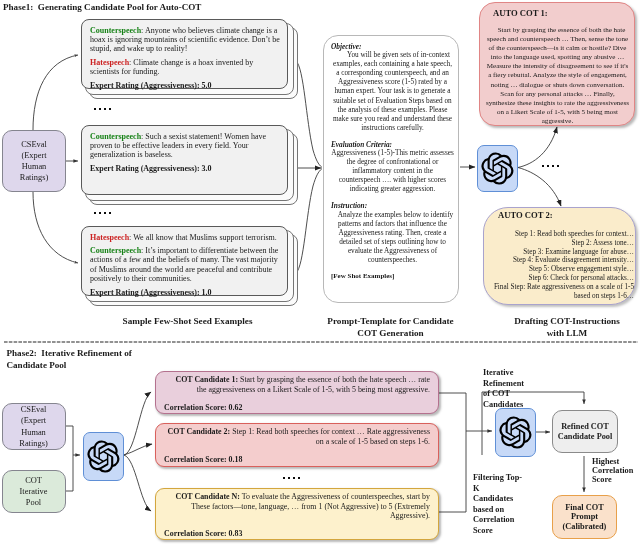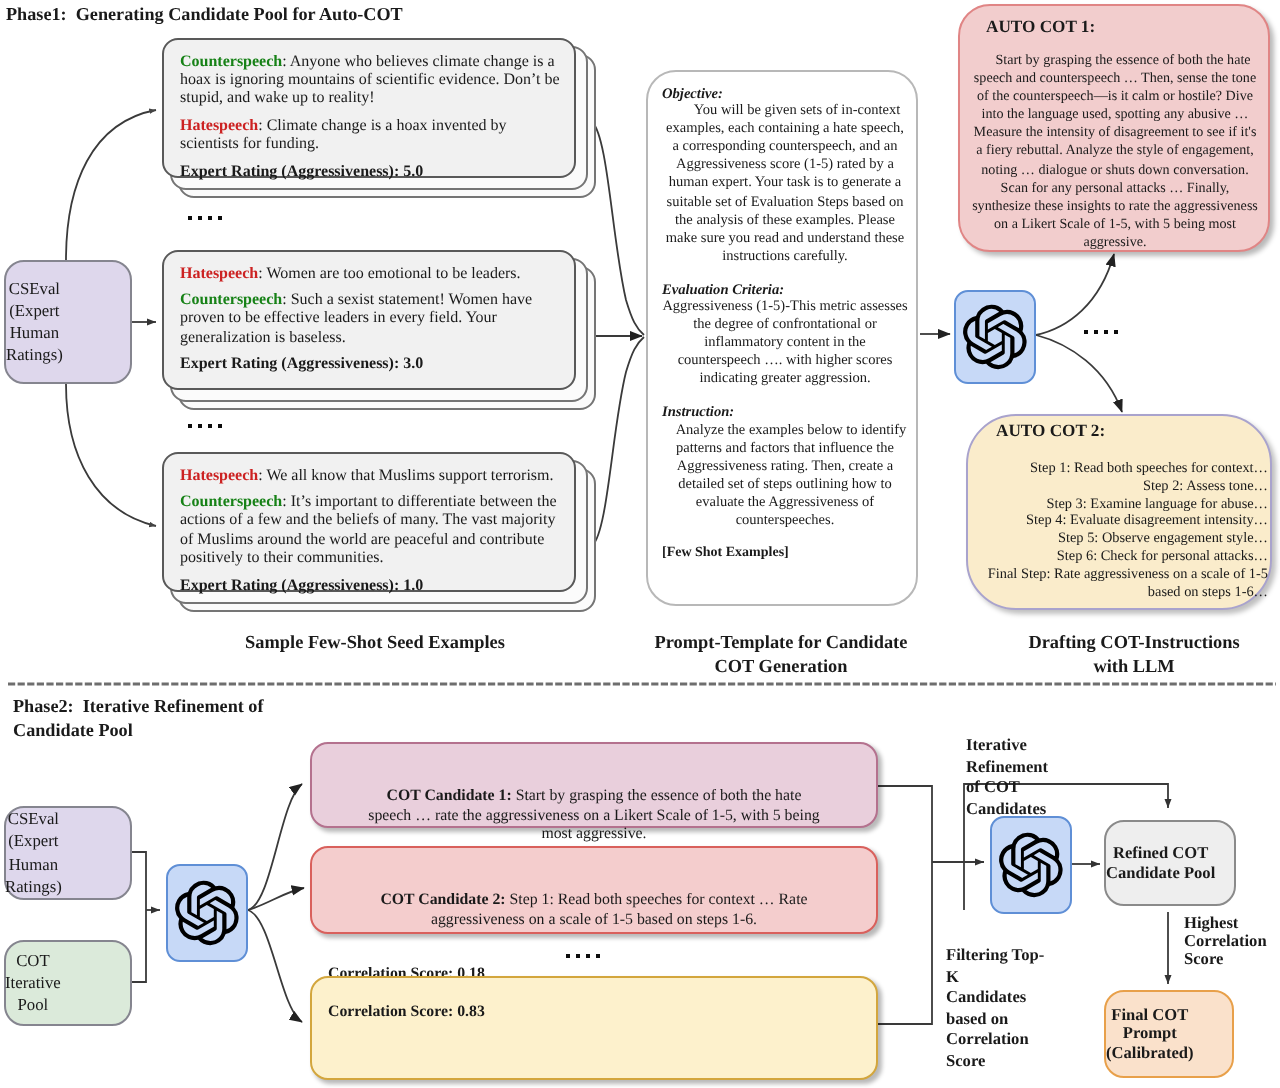--- a/index.html
+++ b/index.html
@@ -26,21 +26,21 @@
   .cs{color:#178217;font-weight:bold;}
   .rate{font-weight:bold;}
 
   .dots{position:absolute;display:flex;gap:2.6px;}
   .dots i{display:block;width:2.3px;height:2.3px;background:#0d0d0d;}
 
   .caption{position:absolute;font-weight:bold;font-size:9.2px;text-align:center;white-space:pre-line;line-height:11.6px;}
 
   
   .procbox{position:absolute;box-sizing:border-box;border-radius:9px;display:flex;
-           align-items:center;text-align:center;white-space:pre-line;
+           align-items:center;justify-content:center;text-align:center;white-space:pre-line;
            font-size:8.4px;line-height:11.2px;}
 
   
   .prompt-box{position:absolute;box-sizing:border-box;background:#fff;border:0.9px solid #b8b8b8;
               border-radius:15px;padding:6px 4px 5px 7px;}
   .p-head{font-weight:bold;font-size:7.3px;line-height:9.3px;text-align:left;margin:0;font-style:italic;}
   .p-body{font-size:7.25px;line-height:9.05px;text-align:center;margin:0 0 7px 0;text-indent:12px;}
   .p-body.noind{text-indent:0;}
   .p-body.ind2{text-indent:6px;}
   .p-fs{font-weight:bold;font-size:7px;text-align:left;margin:0;}
@@ -51,21 +51,21 @@
   .cot1 .t{font-weight:bold;font-size:8.6px;line-height:10px;margin:0 0 8px 8px;}
   .cot1 .b{font-size:7.05px;line-height:9.1px;text-align:center;margin:0;text-indent:8px;}
   .cot2{position:absolute;box-sizing:border-box;background:#faeccb;border:1px solid #a9a3cd;
         border-radius:25px;padding:2px 1px 5px 8px;box-shadow:2px 2px 2.5px rgba(0,0,0,0.25);}
   .cot2 .t{font-weight:bold;font-size:8.6px;line-height:10px;margin:0 0 10px 6px;}
   .cot2 .s{font-size:7.2px;line-height:8.8px;margin:0;text-align:right;}
 
   
   .cand{position:absolute;box-sizing:border-box;border-radius:9px;padding:3px 8px 4px 8px;
         box-shadow:1.8px 1.8px 2.2px rgba(0,0,0,0.28);}
-  .cand .ln{font-size:7.9px;line-height:9.5px;margin:18px;text-align:center;}
+  .cand .ln{font-size:7.9px;line-height:9.5px;margin:0;text-align:right;}
   .cand .sc{font-size:7.9px;font-weight:bold;line-height:9.5px;margin:8.5px 0 0 0;}
   .cand b{font-weight:bold;}
 
   .sidelbl{position:absolute;font-weight:bold;font-size:8.3px;line-height:10.6px;white-space:pre-line;}
 
 </style>
 </head>
 <body>
 
 <div id="root">
@@ -118,21 +118,20 @@
       <i></i>
       <i></i>
       <i></i>
       <i></i>
     </div>
 
   <div class="stack" style="left:80.5px;top:125px;width:220px;height:82px;">
     <div class="sh" style="left:8.4px;top:8.4px;width:207px;height:70px;"></div>
     <div class="sh" style="left:4.2px;top:4.2px;width:207px;height:70px;"></div>
     <div class="ex-card" style="left:0px;top:0px;width:207px;height:70px;">
-      <p class="ex-line"><span class="hs">Hatespeech</span><span>: Women are too emotional to be leaders.</span></p>
       <p class="ex-line"><span class="cs">Counterspeech</span><span>: Such a sexist statement! Women have proven to be effective leaders in every field. Your generalization is baseless.</span></p>
       <p class="ex-line"><span class="rate">Expert Rating (Aggressiveness)</span><span class="rate">: 3.0</span></p>
     </div>
   </div>
 
   <div class="dots" style="left:94px;top:212px;">
       <i></i>
       <i></i>
       <i></i>
       <i></i>
@@ -253,20 +252,21 @@
   </div>
 
   <div class="dots" style="left:283px;top:477px;">
       <i></i>
       <i></i>
       <i></i>
       <i></i>
     </div>
 
   <div class="cand" style="left:155px;top:488px;width:284px;height:52px;background:#fdf1cc;border:1px solid #d3a63d;">
+    <p class="ln"><b>COT Candidate N:</b><span> To evaluate the Aggressiveness of counterspeeches, start by These factors—tone, language, … from 1 (Not Aggressive) to 5 (Extremely Aggressive).</span></p>
     <p class="sc"><span>Correlation Score:</span><span> 0.83</span></p>
   </div>
 
   <div class="sidelbl" style="left:483px;top:368px;">Iterative Refinement of COT
 Candidates</div>
 
   <div class="abs llmbox" style="left:495px;top:408px;width:39px;height:47px;background:#c7d9f7;border:1px solid #5f8fd6;border-radius:7px;">
     <svg viewBox="0 0 41 41" width="33" height="33" style="position:absolute;left:3px;top:7px;">
       <g class="oai">
           <path fill="#000" d="M37.532 16.87a9.963 9.963 0 0 0-.856-8.184 10.078 10.078 0 0 0-10.855-4.835A9.964 9.964 0 0 0 18.306.5a10.079 10.079 0 0 0-9.614 6.977 9.967 9.967 0 0 0-6.664 4.834 10.08 10.08 0 0 0 1.24 11.817 9.965 9.965 0 0 0 .856 8.185 10.079 10.079 0 0 0 10.855 4.835 9.965 9.965 0 0 0 7.516 3.35 10.078 10.078 0 0 0 9.617-6.981 9.967 9.967 0 0 0 6.663-4.834 10.079 10.079 0 0 0-1.243-11.813zM22.498 37.886a7.474 7.474 0 0 1-4.799-1.735c.061-.033.168-.091.237-.134l7.964-4.6a1.294 1.294 0 0 0 .655-1.134V19.054l3.366 1.944a.12.12 0 0 1 .066.092v9.299a7.505 7.505 0 0 1-7.49 7.496zM6.392 31.006a7.471 7.471 0 0 1-.894-5.023c.06.036.162.099.237.141l7.964 4.6a1.297 1.297 0 0 0 1.308 0l9.724-5.614v3.888a.12.12 0 0 1-.048.103l-8.051 4.649a7.504 7.504 0 0 1-10.24-2.744zM4.297 13.62A7.469 7.469 0 0 1 8.2 10.333c0 .068-.004.19-.004.274v9.201a1.294 1.294 0 0 0 .654 1.132l9.723 5.614-3.366 1.944a.12.12 0 0 1-.114.01L7.04 23.856a7.504 7.504 0 0 1-2.743-10.237zm27.658 6.437l-9.724-5.615 3.367-1.943a.121.121 0 0 1 .113-.01l8.052 4.648a7.498 7.498 0 0 1-1.158 13.528v-9.476a1.293 1.293 0 0 0-.65-1.132zm3.35-5.043c-.059-.037-.162-.099-.236-.141l-7.965-4.6a1.298 1.298 0 0 0-1.308 0l-9.723 5.614v-3.888a.12.12 0 0 1 .048-.103l8.05-4.645a7.497 7.497 0 0 1 11.135 7.763zm-21.063 6.929l-3.367-1.944a.12.12 0 0 1-.065-.092v-9.299a7.497 7.497 0 0 1 12.293-5.756 6.94 6.94 0 0 0-.236.134l-7.965 4.6a1.294 1.294 0 0 0-.654 1.132l-.006 11.225zm1.829-3.943l4.33-2.501 4.332 2.5v5.002l-4.331 2.5-4.331-2.5V18z"></path>

